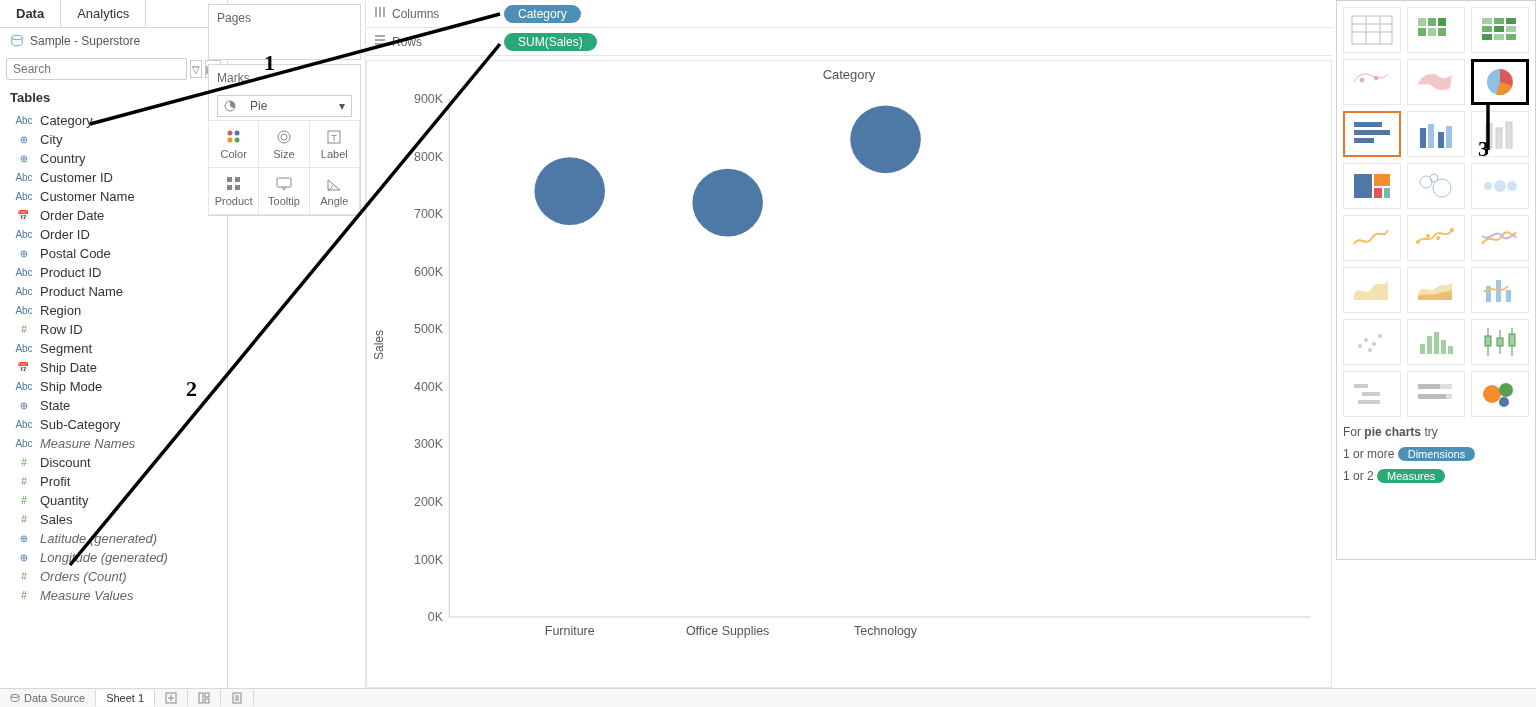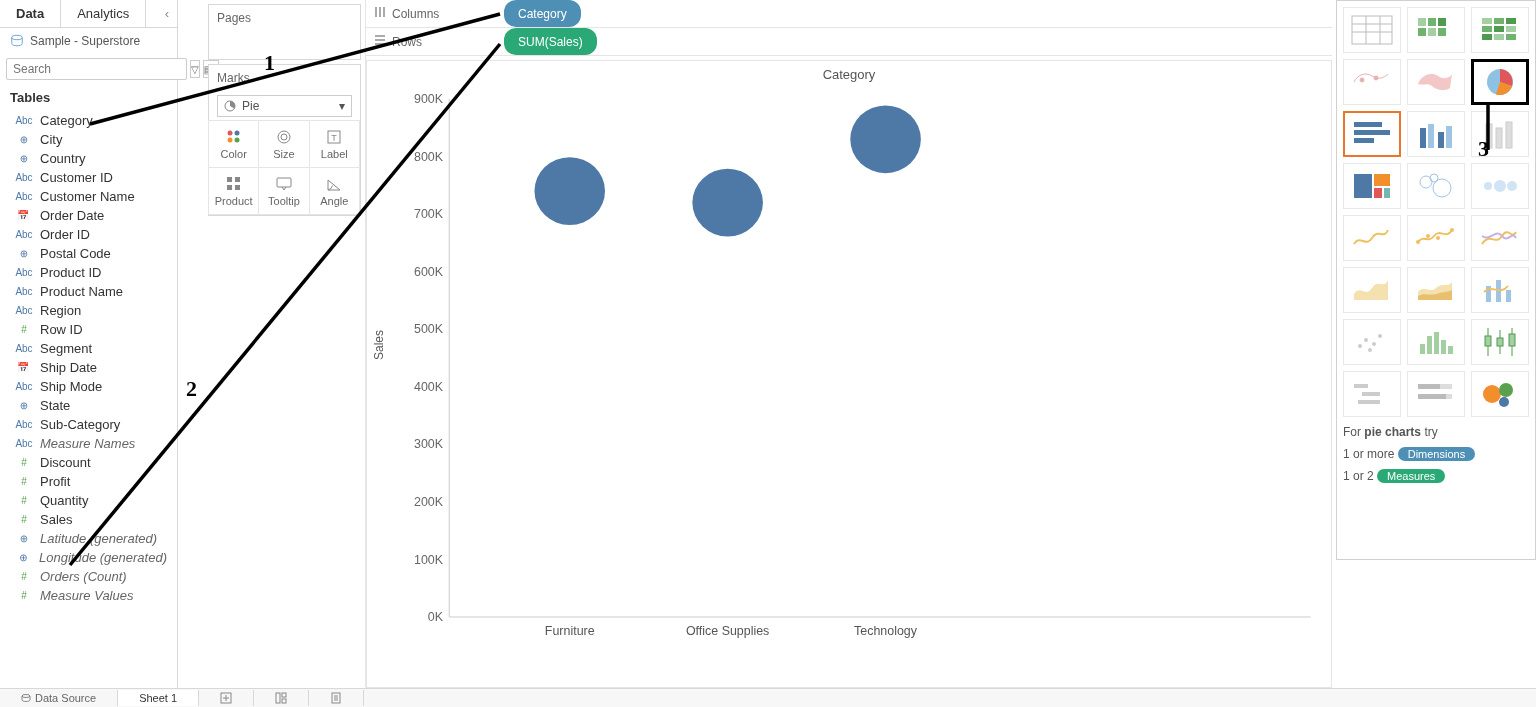--- a/index.html
+++ b/index.html
@@ -1,19 +1,19 @@
 <!DOCTYPE html>
 <html><head>
 <meta charset="utf-8">
 <style>
 * { box-sizing: border-box; margin: 0; padding: 0; font-family: -apple-system, "Segoe UI", Arial, sans-serif; }
 body { width: 1536px; height: 707px; background: #fff; overflow: hidden; font-size: 12px; color: #333; position: relative; }
 
 
-.left-pane { position: absolute; left: 0; top: 0; width: 178px; height: 688px; background: #fff; border-right: 1px solid #d8d8d8; }
+.left-pane { position: absolute; left: 0; top: 0; width: 228px; height: 688px; background: #fff; border-right: 1px solid #d8d8d8; }
 .left-tabs { display: flex; border-bottom: 1px solid #d8d8d8; height: 28px; }
 .left-tab { padding: 6px 16px; font-size: 13px; cursor: pointer; border-right: 1px solid #d8d8d8; }
 .left-tab.active { font-weight: 700; background: #fff; }
 .left-tab.collapse { margin-left: auto; border: none; padding: 6px 8px; color: #888; }
 .ds-row { display: flex; align-items: center; gap: 6px; padding: 6px 10px; color: #555; }
 .ds-icon { width: 14px; height: 14px; display: inline-flex; align-items: center; justify-content: center; }
 .search-row { display: flex; gap: 3px; padding: 4px 6px; align-items: center; justify-content: space-between; }
 .search-row input { flex: 1; border: 1px solid #ccc; padding: 3px 18px 3px 6px; font-size: 12px; color: #888; border-radius: 2px; }
 .mini-btn { width: 18px; height: 18px; border: 1px solid #ccc; background: #fff; display: inline-flex; align-items: center; justify-content: center; font-size: 10px; color: #666; cursor: pointer; }
 .tables-hdr { padding: 6px 10px; font-weight: 700; font-size: 13px; }
@@ -34,21 +34,21 @@
 .card.pages { height: 56px; }
 .card.filters { height: 70px; }
 .card.marks { }
 .marks-dd { margin: 4px 8px; border: 1px solid #ccc; padding: 3px 6px; display: flex; align-items: center; gap: 6px; color: #555; justify-content: space-between; cursor: pointer; }
 .marks-grid { display: grid; grid-template-columns: repeat(3,1fr); }
 .mark-cell { border: 1px solid #e5e5e5; margin: -1px 0 0 -1px; height: 48px; display: flex; flex-direction: column; align-items: center; justify-content: center; gap: 2px; font-size: 11px; color: #666; cursor: pointer; }
 .mark-cell svg { width: 18px; height: 18px; }
 
 
 .shelf-area { position: absolute; left: 366px; top: 0; right: 204px; }
-.shelf { display: flex; height: 28px; border-bottom: 1px solid #e5e5e5; gap: 10px; padding-left: 8px; }
+.shelf { display: flex; align-items: center; height: 28px; border-bottom: 1px solid #e5e5e5; gap: 10px; padding-left: 8px; }
 .shelf-label { color: #666; display: inline-flex; align-items: center; gap: 6px; width: 120px; }
 .pill { border-radius: 12px; padding: 2px 14px; color: #fff; font-size: 12px; display: inline-flex; align-items: center; gap: 4px; cursor: grab; }
 .pill.dim { background: #4e8fb5; }
 .pill.meas { background: #2aa876; }
 
 .viz { position: absolute; left: 366px; top: 60px; right: 204px; bottom: 19px; border: 1px solid #e5e5e5; background: #fff; }
 .viz-title { text-align: center; padding: 6px; color: #555; font-size: 13px; }
 .chart-wrap { position: absolute; left: 20px; top: 28px; right: 10px; bottom: 40px; }
 .ylabel { position: absolute; left: -8px; top: 50%; transform: rotate(-90deg) translateX(50%); transform-origin: left; font-size: 12px; color: #555; }
 
@@ -58,21 +58,21 @@
 .sm-cell { height: 46px; border: 1px solid #e8e8e8; display: flex; align-items: center; justify-content: center; cursor: pointer; background: #fff; }
 .sm-cell.hl-orange { border: 2px solid #e8762c; }
 .sm-cell.hl-black { border: 3px solid #000; }
 .sm-text { margin-top: 8px; font-size: 12px; color: #555; }
 .sm-pill { display: inline-block; border-radius: 10px; padding: 1px 10px; color: #fff; font-size: 11px; }
 .sm-pill.dim { background: #4e8fb5; border-radius: 7px; }
 .sm-pill.meas { background: #2aa876; }
 
 
 .bottom { position: absolute; left: 0; bottom: 0; right: 0; height: 19px; border-top: 1px solid #d8d8d8; display: flex; align-items: center; background: #f7f7f7; }
-.btab { padding: 2px 21px; border-right: 1px solid #d8d8d8; font-size: 11px; color: #666; cursor: pointer; display: inline-flex; align-items: center; gap: 4px; }
+.btab { padding: 2px 10px; border-right: 1px solid #d8d8d8; font-size: 11px; color: #666; cursor: pointer; display: inline-flex; align-items: center; gap: 4px; }
 .btab.active { background: #fff; color: #333; }
 
 
 .anno { position: absolute; pointer-events: none; }
 .anno-num { position: absolute; font-family: Georgia, serif; font-size: 22px; font-weight: 700; color: #000; }
 </style>
 </head>
 <body>
 
 <div class="left-pane">
@@ -204,21 +204,21 @@
     </div>
 </div>
 
 <div class="mid-col">
   <div class="card pages">
     <div class="card-title">Pages</div>
   </div>
   <div class="card marks">
     <div class="card-title">Marks</div>
     <div class="marks-dd">
-      <span style="display:inline-flex;gap:6px;align-items:center">
+      <span style="display:inline-flex;gap:14px;align-items:center">
         <svg width="12" height="12" viewBox="0 0 12 12">
             <circle cx="6" cy="6" r="5" fill="none" stroke="#888"></circle>
             <path d="M6 6 L6 1 A5 5 0 0 1 10.3 8.5 Z" fill="#888"></path>
           </svg>
         <span>Pie</span>
       </span>
       <span>▾</span>
     </div>
     <div class="marks-grid" id="marks-grid">
         <div class="mark-cell">

